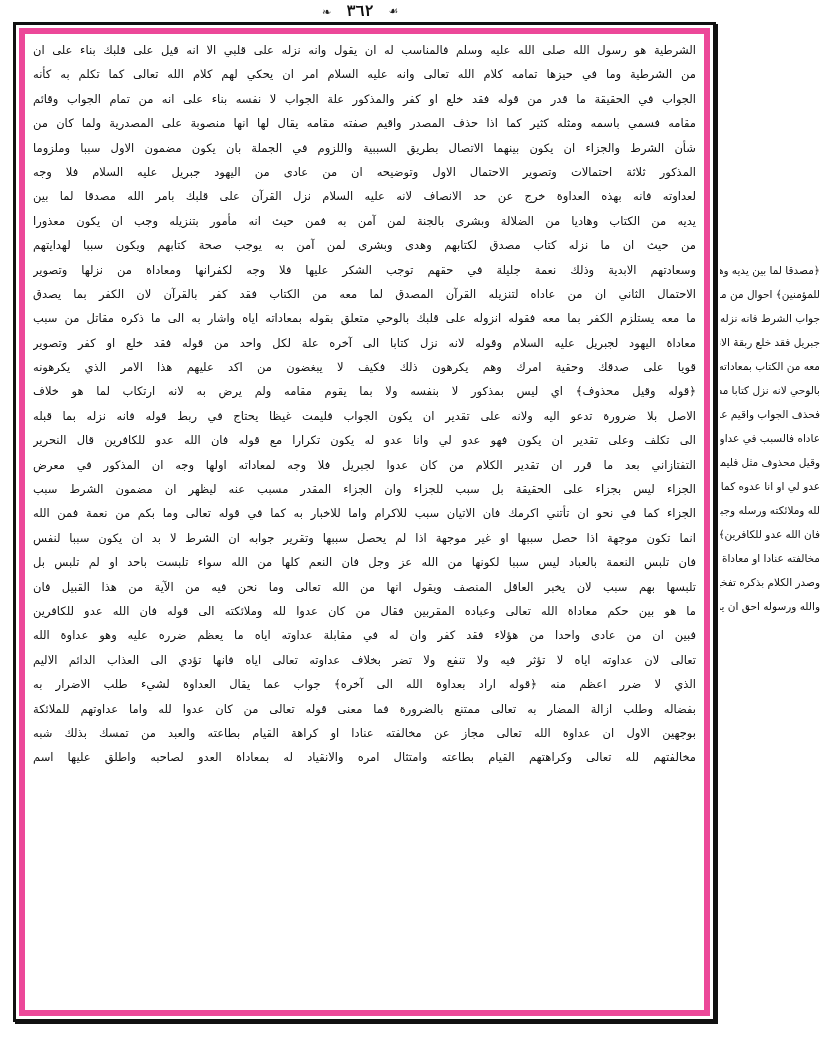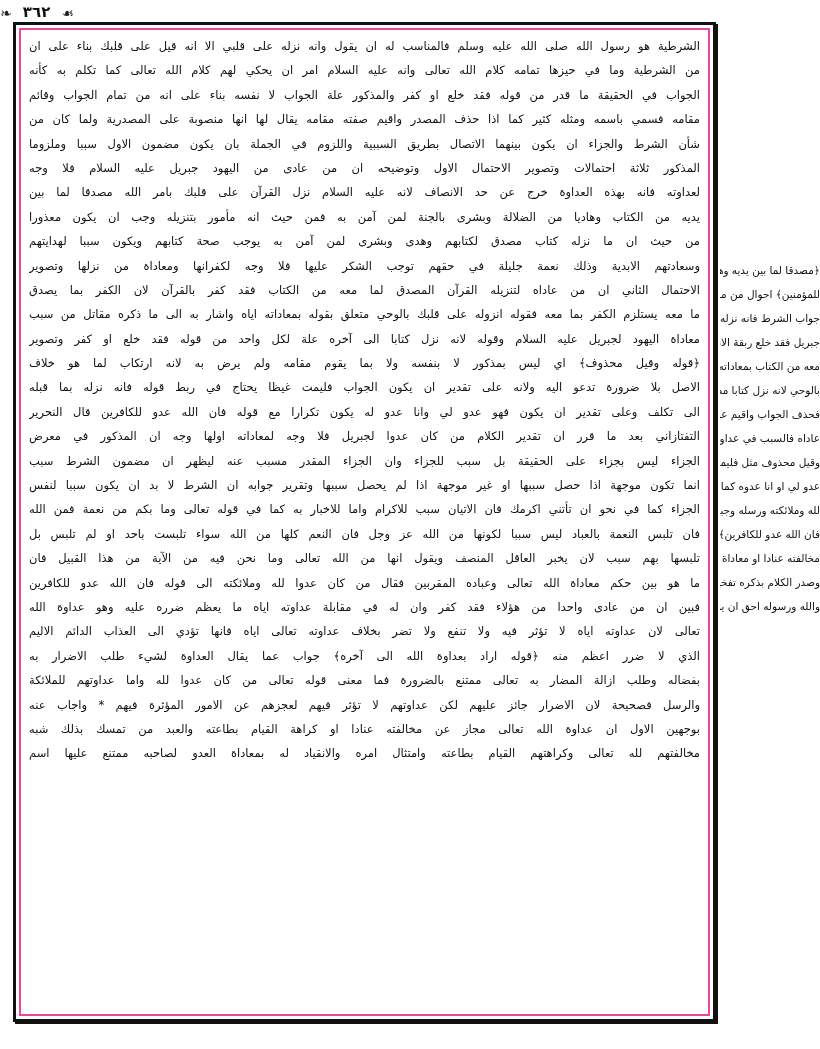--- a/index.html
+++ b/index.html
@@ -1,21 +1,21 @@
 <!DOCTYPE html>
 <html><head>
 <meta charset="utf-8">
 <style>
   html, body { margin: 0; padding: 0; background: #ffffff; }
   body { width: 820px; height: 1049px; position: relative; overflow: hidden; font-family: "DejaVu Sans", sans-serif; color: #111; }
-  .header { position: absolute; top: 2px; left: 0; width: 720px; text-align: left; height: 22px; }
+  .header { position: absolute; top: 2px; left: 0; width: 720px; text-align: center; height: 22px; font-family: Liberation Mono, monospace; }
   .header .pg { font-size: 15px; font-weight: bold; direction: rtl; display: inline-block; padding: 0 6px; }
   .orn { display: inline-block; font-size: 14px; color: #222; vertical-align: middle; }
   .frame { position: absolute; top: 22px; left: 13px; width: 697px; height: 994px; border: 3px solid #111; box-shadow: 2px 2px 0 #111; }
-  .frame-inner { position: absolute; top: 3px; left: 3px; right: 3px; bottom: 3px; border: 2px solid #ec4899; overflow: hidden; }
+  .frame-inner { position: absolute; top: 3px; left: 3px; right: 3px; bottom: 3px; border: 6px solid #ec4899; overflow: hidden; }
   .main-text { direction: rtl; text-align: justify; text-align-last: justify; padding: 4px 8px; font-family: "DejaVu Sans", sans-serif; font-size: 11.5px; }
   .main-text .line { height: 24.4px; line-height: 24.4px; white-space: nowrap; overflow: hidden; text-align: justify; text-align-last: justify; }
   .margin { position: absolute; top: 258px; left: 720px; width: 100px; direction: rtl; font-size: 10.5px; }
   .margin .line { height: 24px; line-height: 24px; white-space: nowrap; overflow: hidden; text-align: right; }
   .footer { position: absolute; top: 1030px; left: 40px; direction: rtl; font-size: 14px; margin-top: 32px; }
 </style>
 </head>
 <body>
 
 <div class="header">
@@ -33,37 +33,37 @@
         <div class="line">مقامه فسمي باسمه ومثله كثير كما اذا حذف المصدر واقيم صفته مقامه يقال لها انها منصوبة على المصدرية ولما كان من</div>
         <div class="line">شأن الشرط والجزاء ان يكون بينهما الاتصال بطريق السببية واللزوم في الجملة بان يكون مضمون الاول سببا وملزوما</div>
         <div class="line">المذكور ثلاثة احتمالات وتصوير الاحتمال الاول وتوضيحه ان من عادى من اليهود جبريل عليه السلام فلا وجه</div>
         <div class="line">لعداوته فانه بهذه العداوة خرج عن حد الانصاف لانه عليه السلام نزل القرآن على قلبك بامر الله مصدقا لما بين</div>
         <div class="line">يديه من الكتاب وهاديا من الضلالة وبشرى بالجنة لمن آمن به فمن حيث انه مأمور بتنزيله وجب ان يكون معذورا</div>
         <div class="line">من حيث ان ما نزله كتاب مصدق لكتابهم وهدى وبشرى لمن آمن به يوجب صحة كتابهم ويكون سببا لهدايتهم</div>
         <div class="line">وسعادتهم الابدية وذلك نعمة جليلة في حقهم توجب الشكر عليها فلا وجه لكفرانها ومعاداة من نزلها وتصوير</div>
         <div class="line">الاحتمال الثاني ان من عاداه لتنزيله القرآن المصدق لما معه من الكتاب فقد كفر بالقرآن لان الكفر بما يصدق</div>
         <div class="line">ما معه يستلزم الكفر بما معه فقوله انزوله على قلبك بالوحي متعلق بقوله بمعاداته اياه واشار به الى ما ذكره مقاتل من سبب</div>
         <div class="line">معاداة اليهود لجبريل عليه السلام وقوله لانه نزل كتابا الى آخره علة لكل واحد من قوله فقد خلع او كفر وتصوير</div>
+        <div class="line">قويا على صدقك وحقية امرك وهم يكرهون ذلك فكيف لا يبغضون من اكد عليهم هذا الامر الذي يكرهونه</div>
         <div class="line">﴿قوله وقيل محذوف﴾ اي ليس بمذكور لا بنفسه ولا بما يقوم مقامه ولم يرض به لانه ارتكاب لما هو خلاف</div>
         <div class="line">الاصل بلا ضرورة تدعو اليه ولانه على تقدير ان يكون الجواب فليمت غيظا يحتاج في ربط قوله فانه نزله بما قبله</div>
         <div class="line">الى تكلف وعلى تقدير ان يكون فهو عدو لي وانا عدو له يكون تكرارا مع قوله فان الله عدو للكافرين قال النحرير</div>
         <div class="line">التفتازاني بعد ما قرر ان تقدير الكلام من كان عدوا لجبريل فلا وجه لمعاداته اولها وجه ان المذكور في معرض</div>
         <div class="line">الجزاء ليس بجزاء على الحقيقة بل سبب للجزاء وان الجزاء المقدر مسبب عنه ليظهر ان مضمون الشرط سبب</div>
+        <div class="line">الجزاء كما في نحو ان تأتني اكرمك فان الاتيان سبب للاكرام واما للاخبار به كما في قوله تعالى وما بكم من نعمة فمن الله</div>
         <div class="line">انما تكون موجهة اذا حصل سببها او غير موجهة اذا لم يحصل سببها وتقرير جوابه ان الشرط لا بد ان يكون سببا لنفس</div>
-        <div class="line">الجزاء كما في نحو ان تأتني اكرمك فان الاتيان سبب للاكرام واما للاخبار به كما في قوله تعالى وما بكم من نعمة فمن الله</div>
         <div class="line">فان تلبس النعمة بالعباد ليس سببا لكونها من الله عز وجل فان النعم كلها من الله سواء تلبست باحد او لم تلبس بل</div>
         <div class="line">تلبسها بهم سبب لان يخبر العاقل المنصف ويقول انها من الله تعالى وما نحن فيه من الآية من هذا القبيل فان</div>
         <div class="line">ما هو بين حكم معاداة الله تعالى وعباده المقربين فقال من كان عدوا لله وملائكته الى قوله فان الله عدو للكافرين</div>
         <div class="line">فبين ان من عادى واحدا من هؤلاء فقد كفر وان له في مقابلة عداوته اياه ما يعظم ضرره عليه وهو عداوة الله</div>
         <div class="line">تعالى لان عداوته اياه لا تؤثر فيه ولا تنفع ولا تضر بخلاف عداوته تعالى اياه فانها تؤدي الى العذاب الدائم الاليم</div>
         <div class="line">الذي لا ضرر اعظم منه ﴿قوله اراد بعداوة الله الى آخره﴾ جواب عما يقال العداوة لشيء طلب الاضرار به</div>
         <div class="line">بفضاله وطلب ازالة المضار به تعالى ممتنع بالضرورة فما معنى قوله تعالى من كان عدوا لله واما عداوتهم للملائكة</div>
-        <div class="line">والرسل فصحيحة لان الاضرار جائز عليهم لكن عداوتهم لا تؤثر فيهم لعجزهم عن الامور المؤثرة فيهم * واجاب عنه</div>
         <div class="line">بوجهين الاول ان عداوة الله تعالى مجاز عن مخالفته عنادا او كراهة القيام بطاعته والعبد من تمسك بذلك شبه</div>
-        <div class="line">مخالفتهم لله تعالى وكراهتهم القيام بطاعته وامتثال امره والانقياد له بمعاداة العدو لصاحبه ممتنع عليها اسم</div>
+        <div class="line">مخالفتهم لله تعالى وكراهتهم القيام بطاعته وامتثال امره والانقياد له بمعاداة العدو لصاحبه واطلق عليها اسم</div>
       </div>
   </div>
 </div>
 
 <div class="margin" id="margin-text">
     <div class="line">﴿مصدقا لما بين يديه وهدى وبشرى</div>
     <div class="line">للمؤمنين﴾ احوال من مفعوله والظاهر ان</div>
     <div class="line">جواب الشرط فانه نزله والمعنى من عادى منهم</div>
     <div class="line">جبريل فقد خلع ربقة الانصاف او كفر بما</div>
     <div class="line">معه من الكتاب بمعاداته اياه لنزوله عليك</div>

